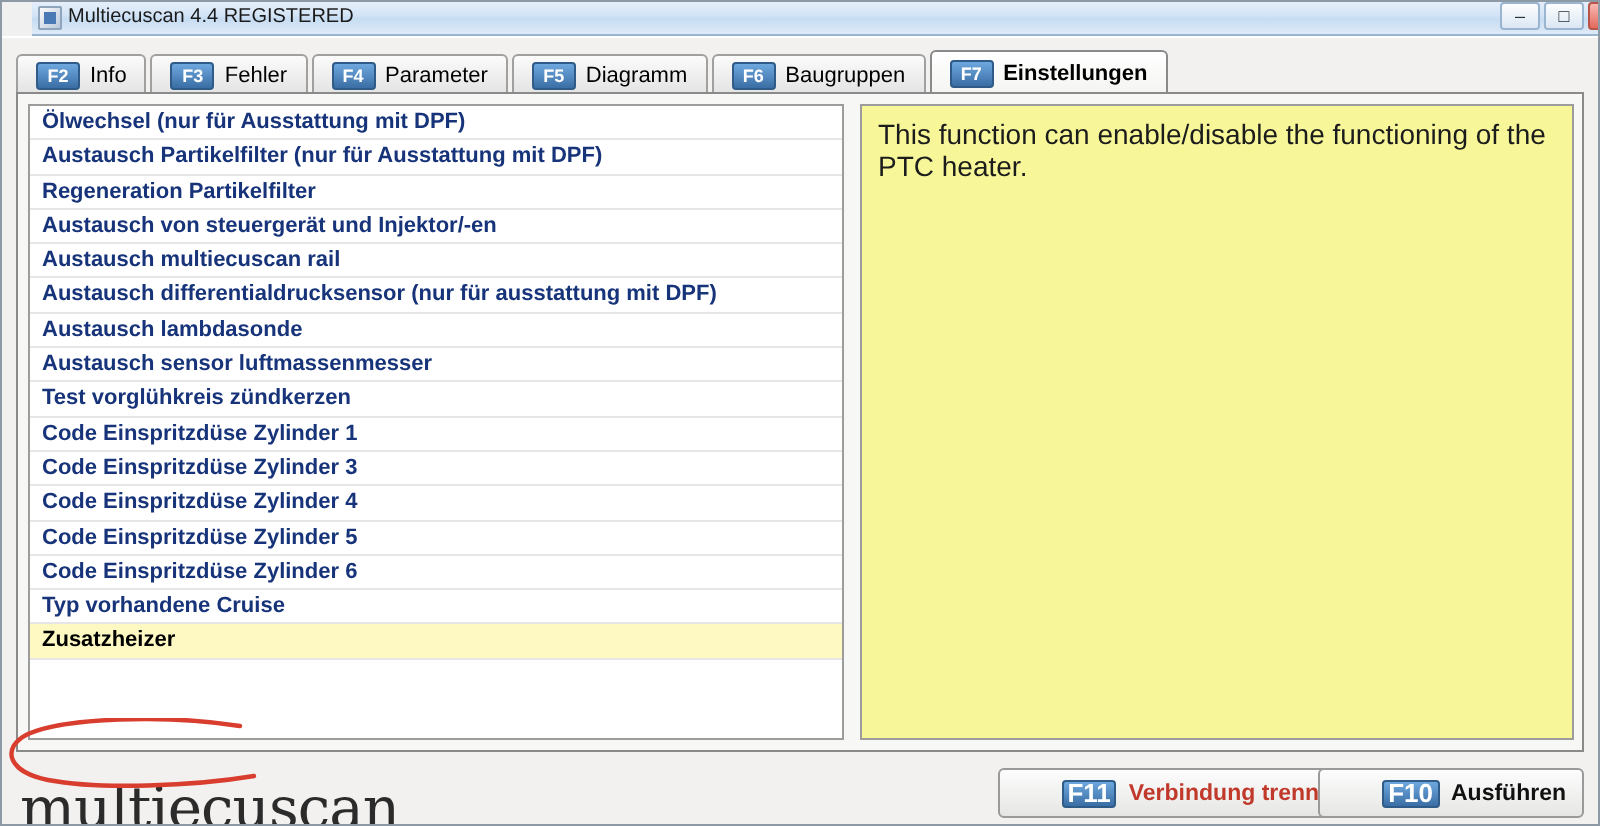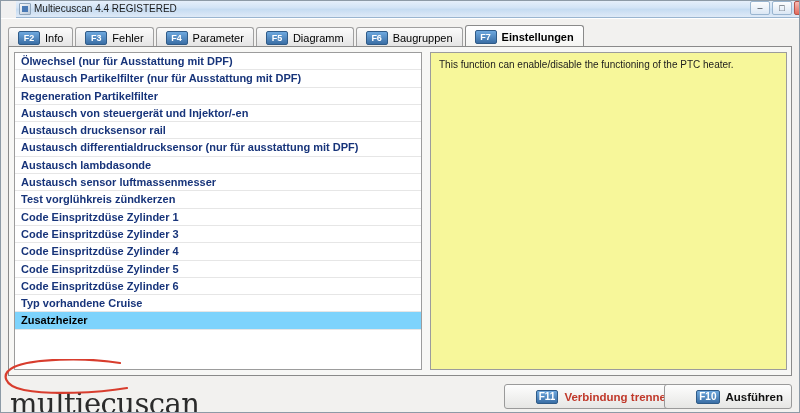--- a/index.html
+++ b/index.html
@@ -162,35 +162,35 @@
     line-height: 17.3px;
     padding-left: 6px;
     font-size: 11px;
     font-weight: bold;
     color: #17347a;
     white-space: nowrap;
     box-sizing: border-box;
     border-bottom: 1px solid #e6e6e6;
   }
   .list-row.selected {
-    background: #7dd3fc;
+    background: #fef9c3;
     color: #000000;
   }
 
   .desc-box {
     position: absolute;
     left: 421px;
     top: 5px;
     width: 357px;
     height: 318px;
     box-sizing: border-box;
     border: 1px solid #9c9c9c;
     background: #f7f79a;
     padding: 6px 8px;
-    font-size: 10px;
+    font-size: 14px;
     color: #1c1c1c;
   }
 
   
   .bottom {
     position: absolute;
     left: 0;
     top: 360px;
     width: 800px;
     height: 35px;
@@ -213,21 +213,21 @@
     border-radius: 3px;
     background: linear-gradient(to bottom, #fdfdfd, #e6e6e4);
     display: flex;
     align-items: center;
     gap: 6px;
     padding: 0 8px;
     font-size: 11.5px;
     font-weight: bold;
     cursor: default;
   }
-  .btn .fkey { font-size: 10px; margin-left: 23px; }
+  .btn .fkey { font-size: 13px; margin-left: 23px; }
   .btn-disconnect {
     right: 118px;
     color: #c0392b;
   }
   .btn-execute {
     right: 8px;
     color: #111111;
   }
 
   
@@ -293,21 +293,21 @@
           <span>Einstellungen</span>
         </div>
       </div>
 
     <div class="panel">
       <div class="list-box" id="listbox">
           <div class="list-row">Ölwechsel (nur für Ausstattung mit DPF)</div>
           <div class="list-row">Austausch Partikelfilter (nur für Ausstattung mit DPF)</div>
           <div class="list-row">Regeneration Partikelfilter</div>
           <div class="list-row">Austausch von steuergerät und Injektor/-en</div>
-          <div class="list-row">Austausch drucksensor rail</div>
+          <div class="list-row">Austausch multiecuscan rail</div>
           <div class="list-row">Austausch differentialdrucksensor (nur für ausstattung mit DPF)</div>
           <div class="list-row">Austausch lambdasonde</div>
           <div class="list-row">Austausch sensor luftmassenmesser</div>
           <div class="list-row">Test vorglühkreis zündkerzen</div>
           <div class="list-row">Code Einspritzdüse Zylinder 1</div>
           <div class="list-row">Code Einspritzdüse Zylinder 3</div>
           <div class="list-row">Code Einspritzdüse Zylinder 4</div>
           <div class="list-row">Code Einspritzdüse Zylinder 5</div>
           <div class="list-row">Code Einspritzdüse Zylinder 6</div>
           <div class="list-row">Typ vorhandene Cruise</div>

